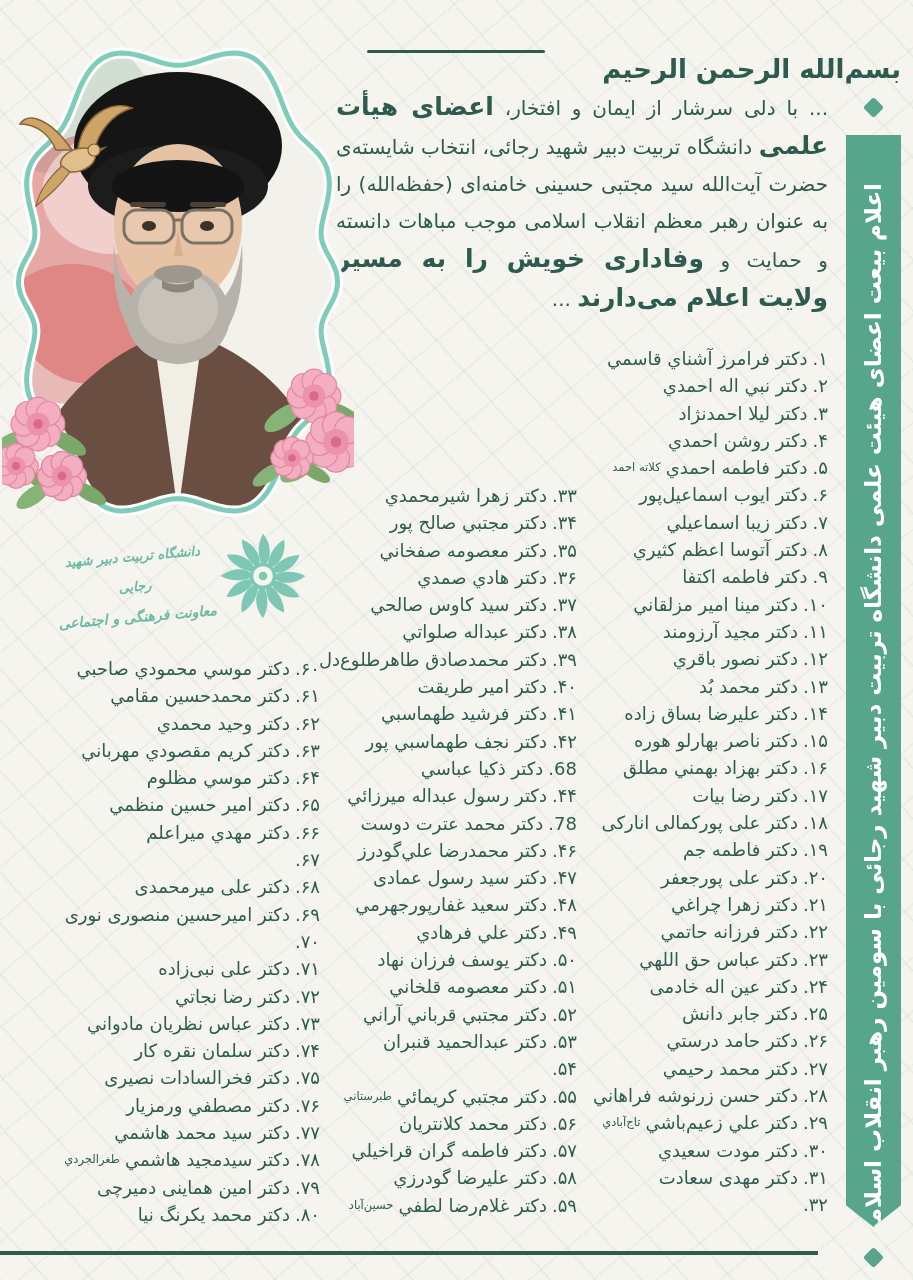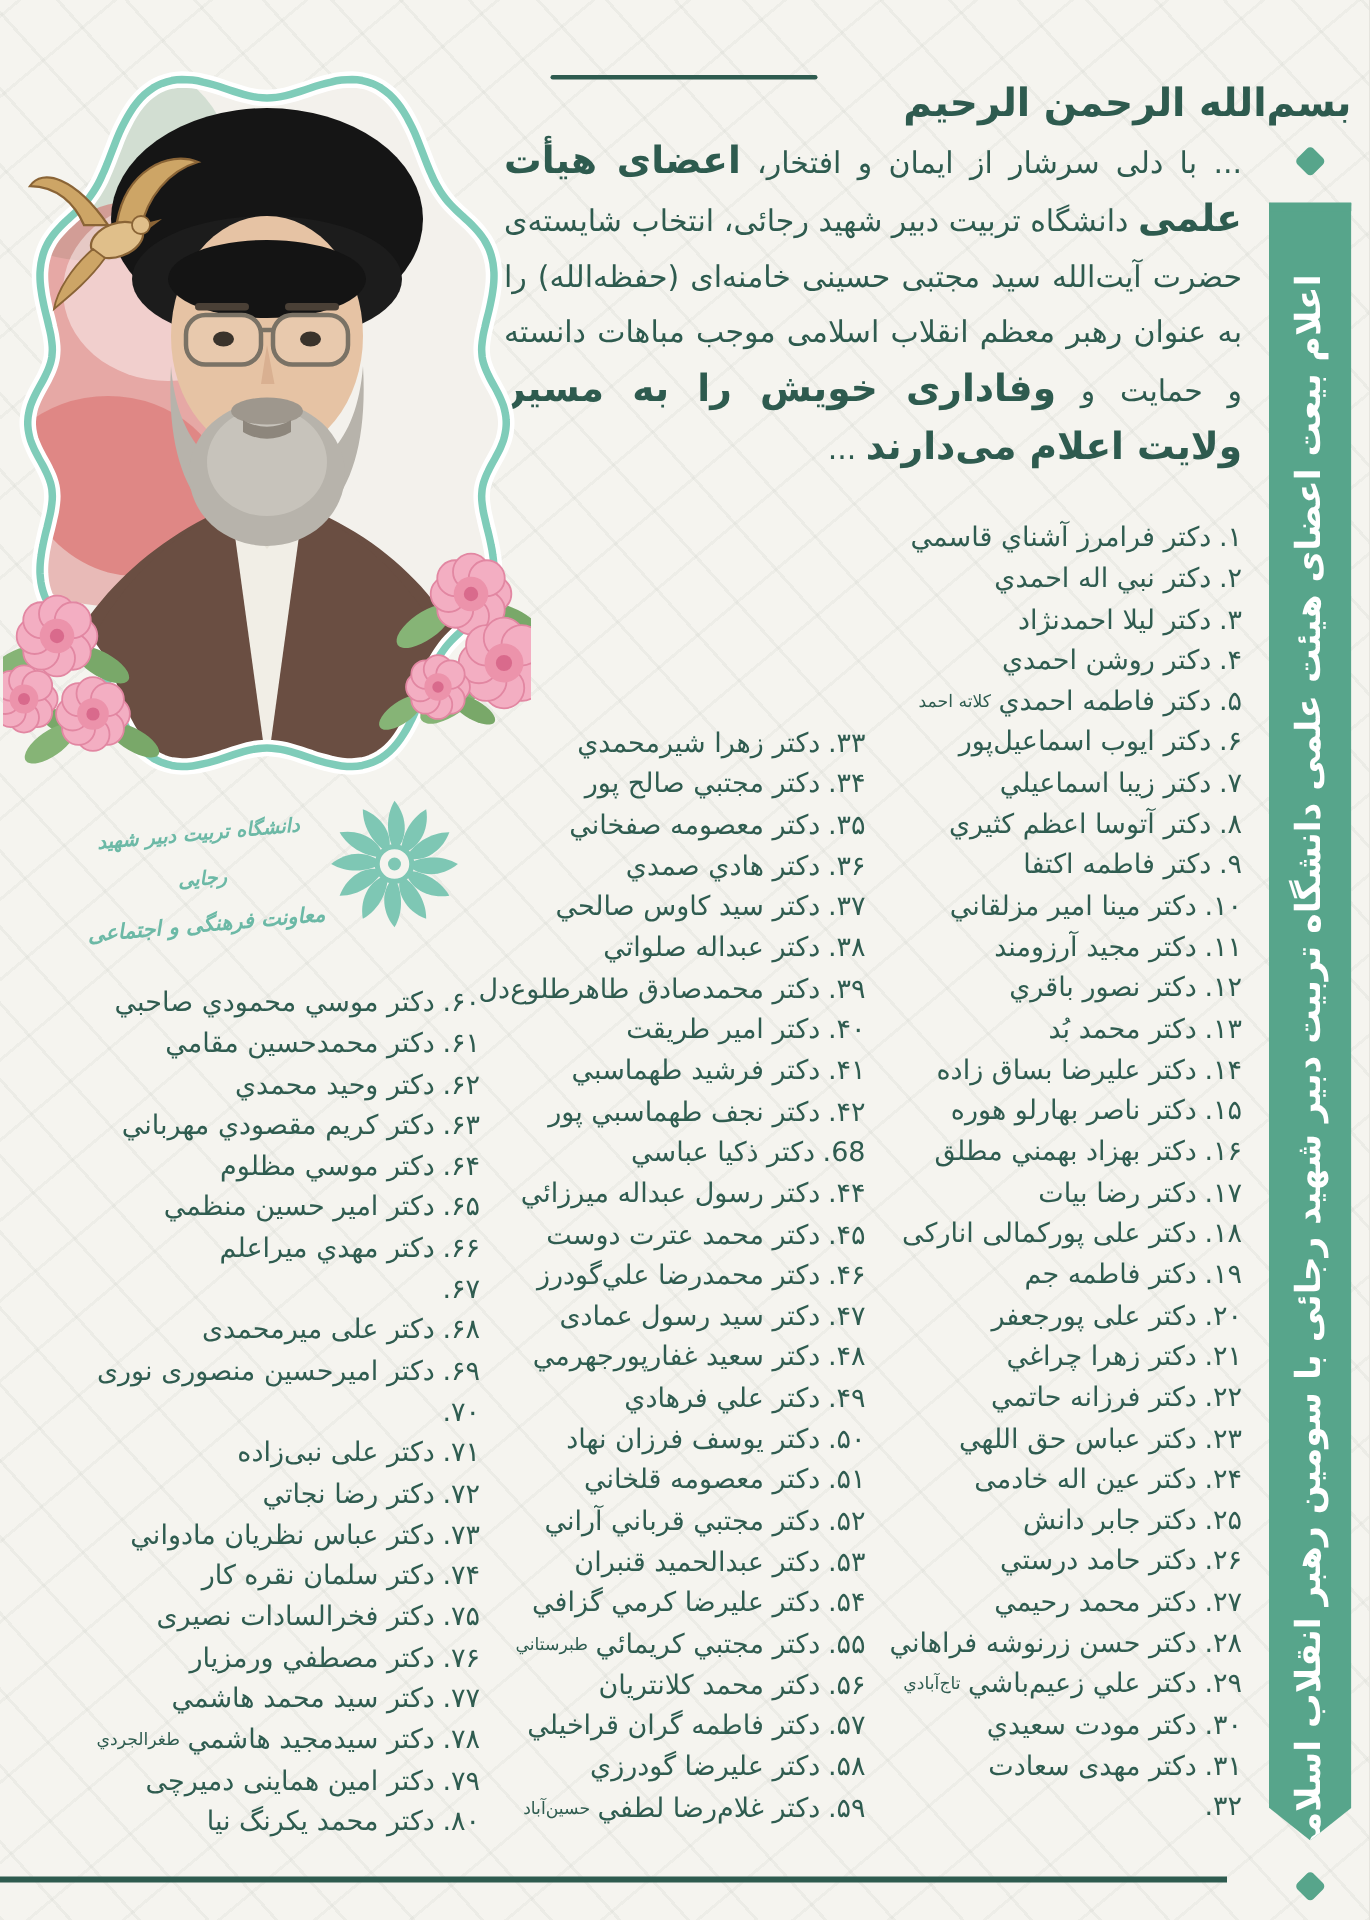--- a/index.html
+++ b/index.html
@@ -532,21 +532,21 @@
 
     </div>
 
     <div class="row">
       <span class="num">۴۴.</span>
       <span class="nm">دکتر رسول عبداله میرزائي</span>
 
     </div>
 
     <div class="row">
-      <span class="num">۴۵.</span>
+      <span class="num">78.</span>
       <span class="nm">دکتر محمد عترت دوست</span>
 
     </div>
 
     <div class="row">
       <span class="num">۴۶.</span>
       <span class="nm">دکتر محمدرضا علي‌گودرز</span>
 
     </div>
 
@@ -587,21 +587,20 @@
     </div>
 
     <div class="row">
       <span class="num">۵۳.</span>
       <span class="nm">دکتر عبدالحمید قنبران</span>
 
     </div>
 
     <div class="row">
       <span class="num">۵۴.</span>
-      <span class="nm">دکتر علیرضا کرمي گزافي</span>
 
     </div>
 
     <div class="row">
       <span class="num">۵۵.</span>
       <span class="nm">دکتر مجتبي کریمائي</span>
       <span class="small">طبرستاني</span>
     </div>
 
     <div class="row">

